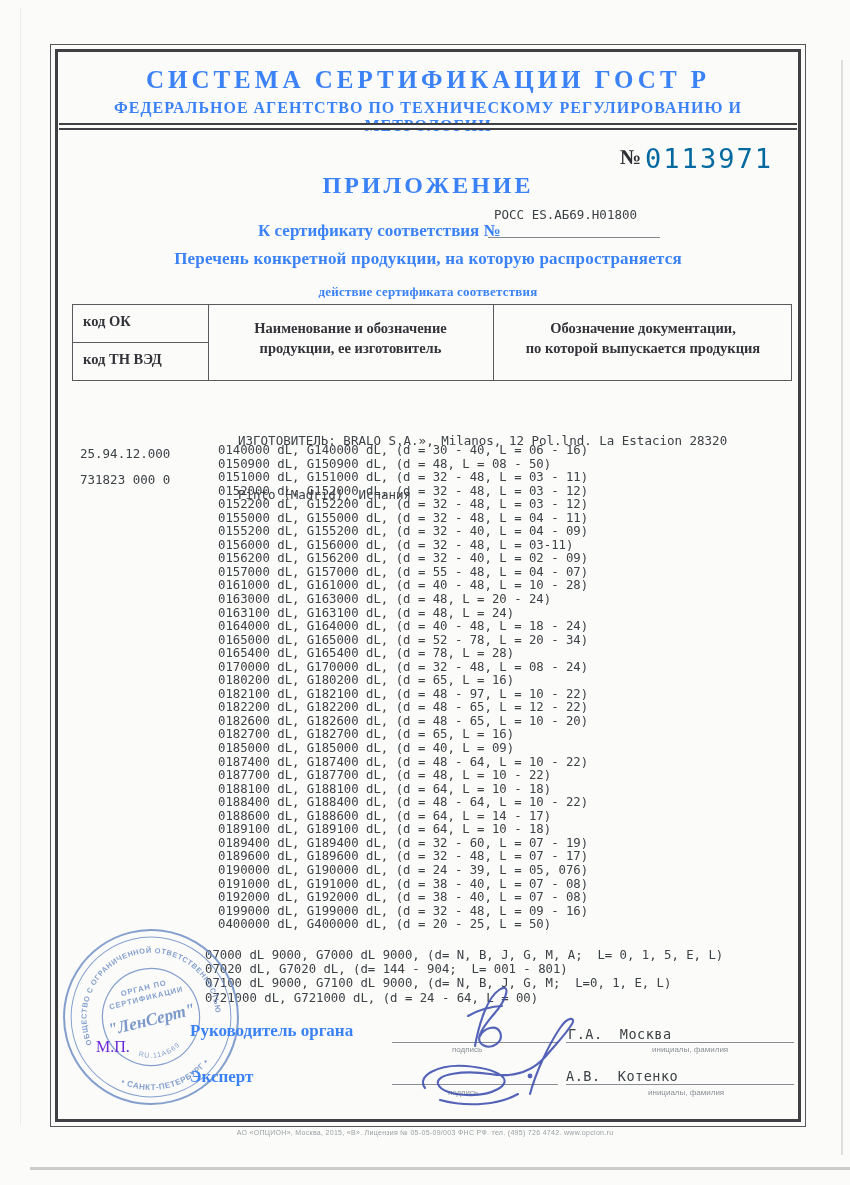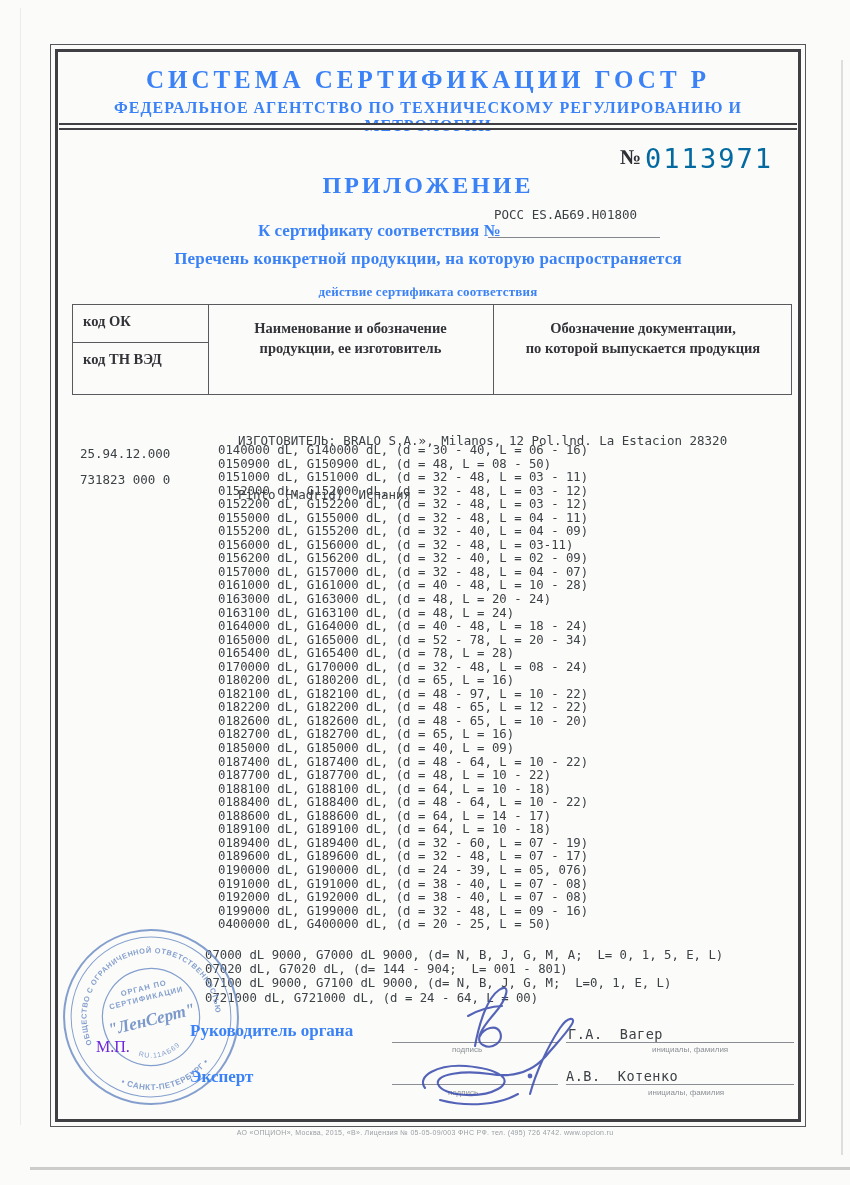--- a/index.html
+++ b/index.html
@@ -44,21 +44,21 @@
   .appendix-title{top:172px;font-size:24px;letter-spacing:3px;}
 
   .cert-label{left:258px;top:221px;font-size:17px;}
   .cert-underline{left:488px;top:212px;width:172px;height:25px;border-bottom:1.5px solid #84888e;}
   .cert-number{left:494px;top:207px;font-size:12.5px;}
 
   .subtitle1{top:249px;font-size:17px;letter-spacing:0.2px;}
   .subtitle2{top:284px;font-size:13px;letter-spacing:0.2px;}
 
   
-  .tbl{left:72px;top:304px;width:720px;height:91px;border:1.3px solid #5a5a5e;box-sizing:border-box;}
+  .tbl{left:72px;top:304px;width:720px;height:77px;border:1.3px solid #5a5a5e;box-sizing:border-box;}
   .tbl .v1{position:absolute;left:135px;top:0;bottom:0;width:0;border-left:1.2px solid #5a5a5e;}
   .tbl .v2{position:absolute;left:420px;top:0;bottom:0;width:0;border-left:1.2px solid #5a5a5e;}
   .tbl .h1{position:absolute;left:0;top:37px;width:135px;height:0;border-top:1.2px solid #5a5a5e;}
   .cell{position:absolute;font-family:"Liberation Serif",serif;font-weight:600;color:#33343a;font-size:14.5px;}
   .c-ok{left:10px;top:8px;}
   .c-tn{left:10px;top:46px;}
   .c2{left:135px;width:285px;text-align:center;}
   .c3{left:420px;width:300px;text-align:center;}
   .r1{top:15px;} .r2{top:35px;}
 
@@ -149,21 +149,21 @@
   <div class="abs products">
       <div class="pline">0140000 dL, G140000 dL, (d = 30 - 40, L = 06 - 16)</div>
       <div class="pline">0150900 dL, G150900 dL, (d = 48, L = 08 - 50)</div>
       <div class="pline">0151000 dL, G151000 dL, (d = 32 - 48, L = 03 - 11)</div>
       <div class="pline">0152000 dL, G152000 dL, (d = 32 - 48, L = 03 - 12)</div>
       <div class="pline">0152200 dL, G152200 dL, (d = 32 - 48, L = 03 - 12)</div>
       <div class="pline">0155000 dL, G155000 dL, (d = 32 - 48, L = 04 - 11)</div>
       <div class="pline">0155200 dL, G155200 dL, (d = 32 - 40, L = 04 - 09)</div>
       <div class="pline">0156000 dL, G156000 dL, (d = 32 - 48, L = 03-11)</div>
       <div class="pline">0156200 dL, G156200 dL, (d = 32 - 40, L = 02 - 09)</div>
-      <div class="pline">0157000 dL, G157000 dL, (d = 32 - 48, L = 04 - 07)</div>
+      <div class="pline">0157000 dL, G157000 dL, (d = 55 - 48, L = 04 - 07)</div>
       <div class="pline">0161000 dL, G161000 dL, (d = 40 - 48, L = 10 - 28)</div>
       <div class="pline">0163000 dL, G163000 dL, (d = 48, L = 20 - 24)</div>
       <div class="pline">0163100 dL, G163100 dL, (d = 48, L = 24)</div>
       <div class="pline">0164000 dL, G164000 dL, (d = 40 - 48, L = 18 - 24)</div>
       <div class="pline">0165000 dL, G165000 dL, (d = 52 - 78, L = 20 - 34)</div>
       <div class="pline">0165400 dL, G165400 dL, (d = 78, L = 28)</div>
       <div class="pline">0170000 dL, G170000 dL, (d = 32 - 48, L = 08 - 24)</div>
       <div class="pline">0180200 dL, G180200 dL, (d = 65, L = 16)</div>
       <div class="pline">0182100 dL, G182100 dL, (d = 48 - 97, L = 10 - 22)</div>
       <div class="pline">0182200 dL, G182200 dL, (d = 48 - 65, L = 12 - 22)</div>
@@ -225,21 +225,21 @@
   <div class="abs sline sl1a"></div>
   <div class="abs sline sl1b"></div>
   <div class="abs sline sl2a"></div>
   <div class="abs sline sl2b"></div>
 
   <div class="abs scap cap1a">подпись</div>
   <div class="abs scap cap1b">инициалы, фамилия</div>
   <div class="abs scap cap2a">подпись</div>
   <div class="abs scap cap2b">инициалы, фамилия</div>
 
-  <div class="abs mono sig-name sn1">Г.А.  Вагер</div>
+  <div class="abs mono sig-name sn1">Г.А.  Москва</div>
   <div class="abs mono sig-name sn2">А.В.  Котенко</div>
 
   <svg class="abs sig-svg" viewBox="0 0 240 140">
     <g fill="none" stroke="#3d4fae" stroke-width="2.1" stroke-linecap="round" opacity="0.88">
       <path d="M 95 74 C 99 52, 107 26, 119 18 C 131 10, 128 26, 114 42 C 102 56, 94 68, 103 73 C 112 78, 124 70, 120 60 C 116 52, 104 56, 100 64"></path>
       <path d="M 88 44 C 98 38, 112 34, 122 34"></path>
       <path d="M 45 116 C 36 104, 58 92, 86 94 C 120 97, 134 108, 118 117 C 100 127, 62 124, 58 112 C 55 102, 84 98, 110 102 C 134 106, 152 100, 166 84 C 176 72, 186 62, 192 52 C 196 45, 188 44, 180 56 C 168 74, 156 100, 150 122"></path>
       <path d="M 60 128 C 90 136, 120 132, 138 122"></path>
       <circle cx="150" cy="104" r="2.4" fill="#3d4fae" stroke="none"></circle>
     </g>

